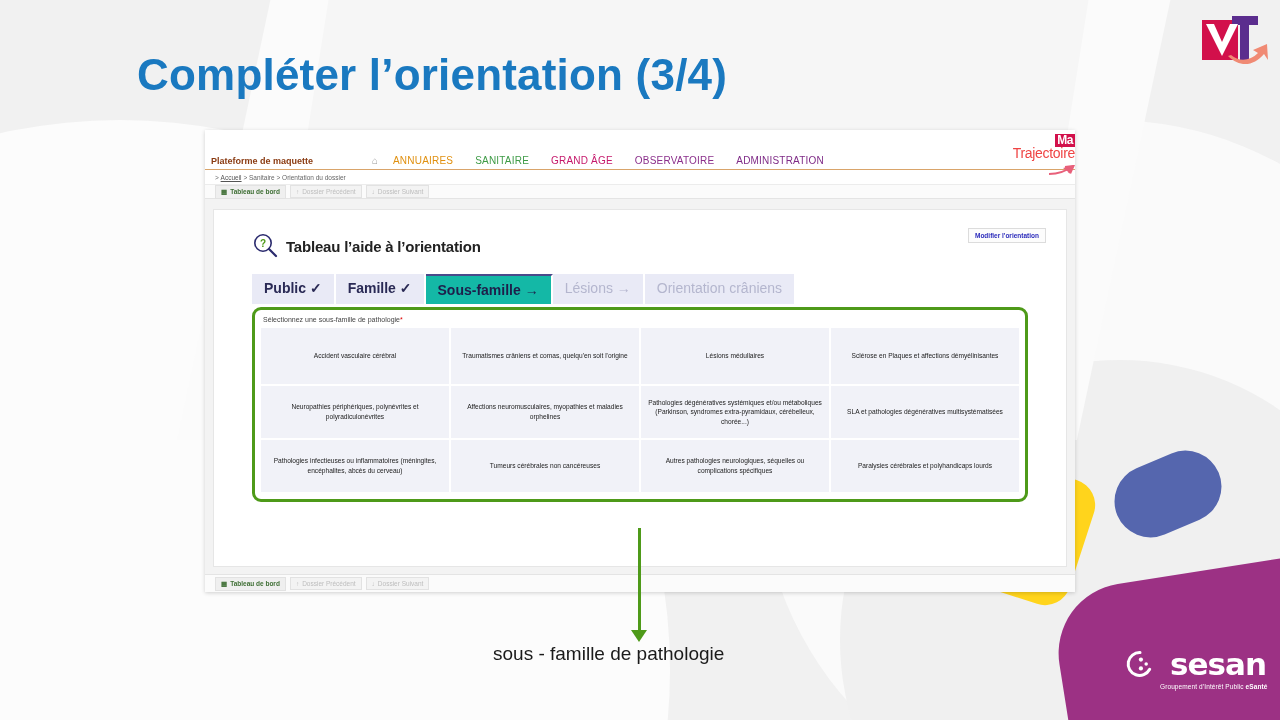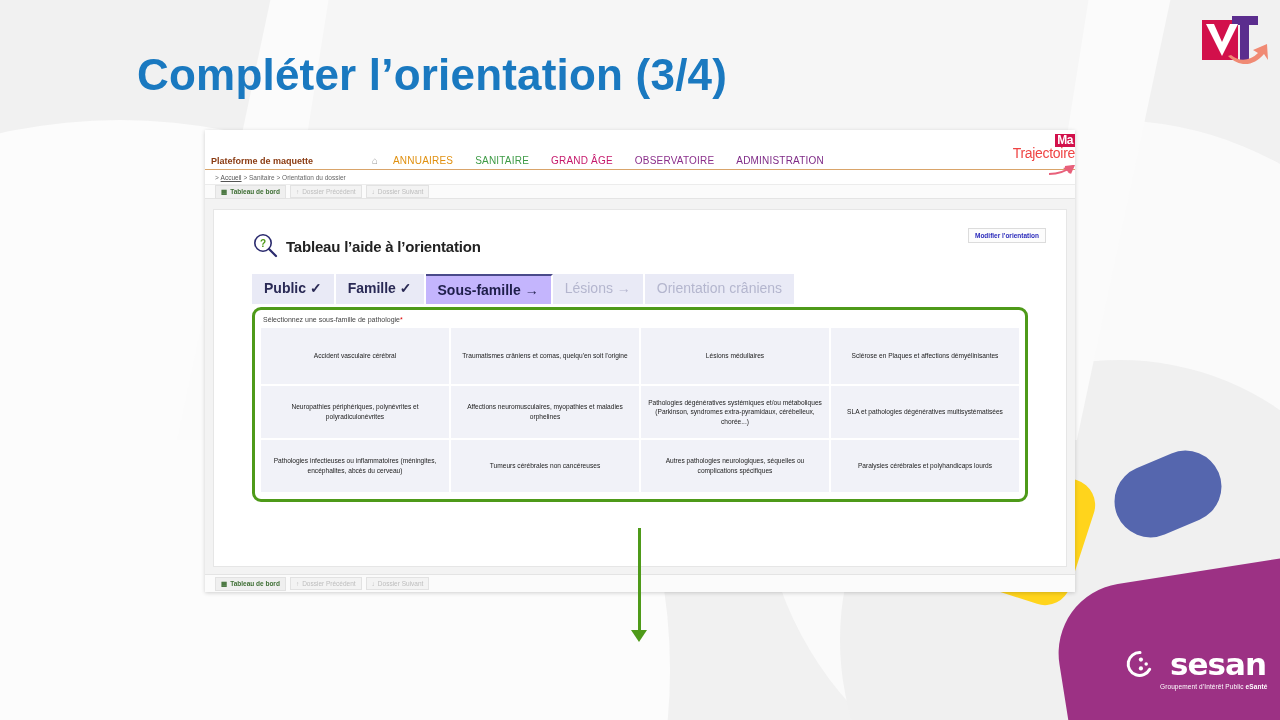--- a/index.html
+++ b/index.html
@@ -221,21 +221,21 @@
     display: flex; margin-left: 18px;
   }
   .tab {
     font-size: 14px; font-weight: bold; color: #2a2a55;
     background: #e9eaf6;
     padding: 6px 12px;
     border-right: 2px solid #fff;
     white-space: nowrap;
   }
   .tab.active {
-    background: #c4b5fd;
+    background: #14b8a6;
     border-top: 2px solid #4a4a8a;
     color: #1e1e4a;
   }
   .tab.disabled { color: #b4b6ce; font-weight: normal; }
 
   .green-box {
     margin: 3px 18px 0 18px;
     border: 3px solid #4e9a19;
     border-radius: 9px;
     padding: 5px 6px 7px 6px;
@@ -443,13 +443,14 @@
       <span>↓</span>
       <span>Dossier Suivant</span>
     </span>
   </div>
 
 </div>
 
 <div class="callout-line"></div>
 <div class="callout-head"></div>
 <div class="caption">
+  <div>sous - famille de pathologie</div>
 </div>
 
 </body></html>

